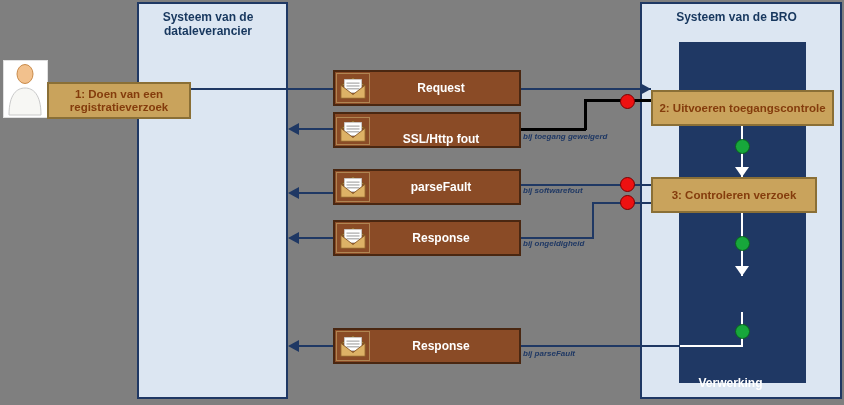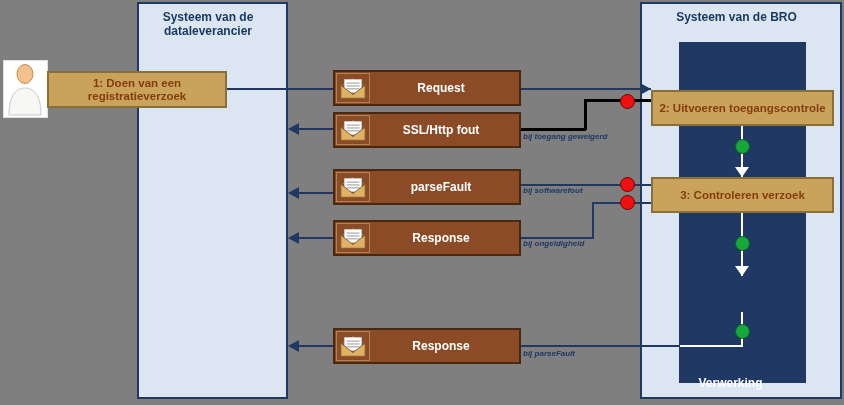--- a/index.html
+++ b/index.html
@@ -121,39 +121,39 @@
   <div class="hline" style="left:297px; top:345px; width:383px; height:2px;"></div>
   <div class="arrow-left" style="left:288px; top:340px;"></div>
 
   <div class="actor-card">
     <svg width="42" height="54" viewBox="0 0 42 54">
       <ellipse cx="20" cy="12" rx="8" ry="9.5" fill="#f2c18d" stroke="#c98b4b" stroke-width="1"></ellipse>
       <path d="M4 53 C4 32, 12 26, 20 26 C28 26, 36 32, 36 53 Z" fill="#f7f7f4" stroke="#c9c9c9" stroke-width="1"></path>
     </svg>
   </div>
 
-  <div class="stepbox" style="left:47px;  top:71px;  width:180px; height:37px;">1: Doen van een registratieverzoek</div>
+  <div class="stepbox" style="left:47px;  top:82px;  width:144px; height:37px;">1: Doen van een registratieverzoek</div>
   <div class="stepbox" style="left:651px; top:71px;  width:183px; height:36px;margin-top:19px;">2: Uitvoeren toegangscontrole</div>
-  <div class="stepbox" style="left:651px; top:177px; width:183px; height:36px;">3:  Controleren verzoek</div>
+  <div class="stepbox" style="left:651px; top:177px; width:166px; height:36px;">3:  Controleren verzoek</div>
 
   <div class="msgbox" style="top:70px;">
     <div class="msg-icon-cell">
       <svg width="28" height="26" viewBox="0 0 30 26">
         <polygon points="2,10 15,2 28,10" fill="#c69a4f" stroke="#7a5220" stroke-width="1"></polygon>
         <rect x="6" y="4" width="18" height="14" fill="#ffffff" stroke="#cccccc"></rect>
         <rect x="8" y="7" width="14" height="1.6" fill="#b9b9b9"></rect>
           <rect x="8" y="10" width="14" height="1.6" fill="#b9b9b9"></rect>
           <rect x="8" y="13" width="14" height="1.6" fill="#b9b9b9"></rect>
         <path d="M2 10 L15 20 L28 10 L28 24 L2 24 Z" fill="#ddb266" stroke="#8a5a28" stroke-width="1"></path>
       </svg>
     </div>
     <div class="msg-label">Request</div>
   </div>
 
-  <div class="msgbox" style="top:112px;">
+  <div class="msgbox" style="top:112px;align-items:flex-end;">
     <div class="msg-icon-cell">
       <svg width="28" height="26" viewBox="0 0 30 26">
         <polygon points="2,10 15,2 28,10" fill="#c69a4f" stroke="#7a5220" stroke-width="1"></polygon>
         <rect x="6" y="4" width="18" height="14" fill="#ffffff" stroke="#cccccc"></rect>
         <rect x="8" y="7" width="14" height="1.6" fill="#b9b9b9"></rect>
           <rect x="8" y="10" width="14" height="1.6" fill="#b9b9b9"></rect>
           <rect x="8" y="13" width="14" height="1.6" fill="#b9b9b9"></rect>
         <path d="M2 10 L15 20 L28 10 L28 24 L2 24 Z" fill="#ddb266" stroke="#8a5a28" stroke-width="1"></path>
       </svg>
     </div>

